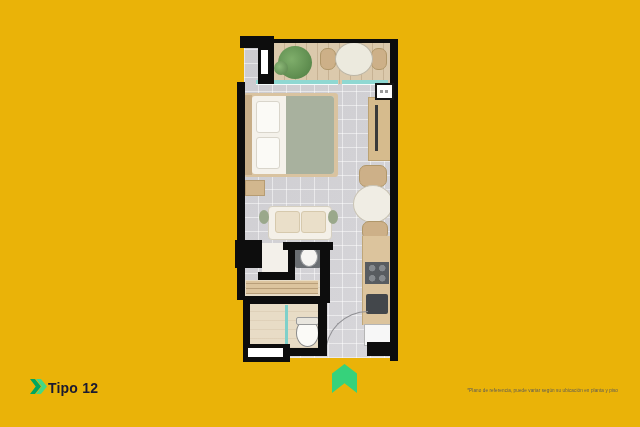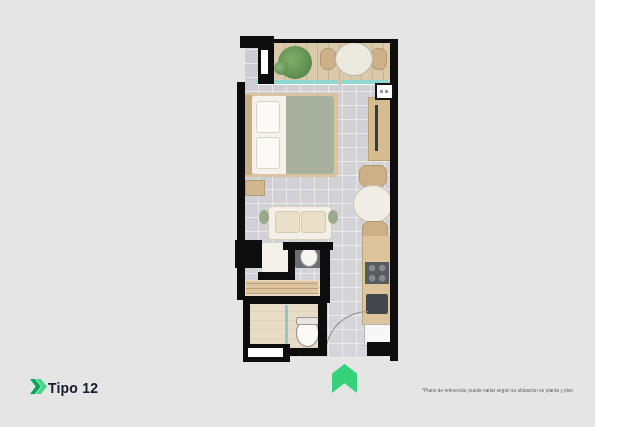--- a/index.html
+++ b/index.html
@@ -1,16 +1,16 @@
 <!DOCTYPE html>
 <html><head>
 <meta charset="utf-8">
 <style>
   html,body{margin:0;padding:0;background:#fff;}
-  .canvas{position:relative;width:595px;height:427px;background:#e5e5e5;overflow:hidden;
+  .canvas{position:relative;width:640px;height:427px;background:#eab308;overflow:hidden;
           font-family:"Liberation Sans",sans-serif;}
   .abs{position:absolute;}
   
   .w{position:absolute;background:#0d0d0d;}
   .wgap{position:absolute;background:#ffffff;}
   
   .floor-tile{position:absolute;background:#d5d4d8;
     background-image:
       repeating-linear-gradient(0deg, rgba(255,255,255,.5) 0 1px, transparent 1px 14px),
       repeating-linear-gradient(90deg, rgba(255,255,255,.5) 0 1px, transparent 1px 14px),

